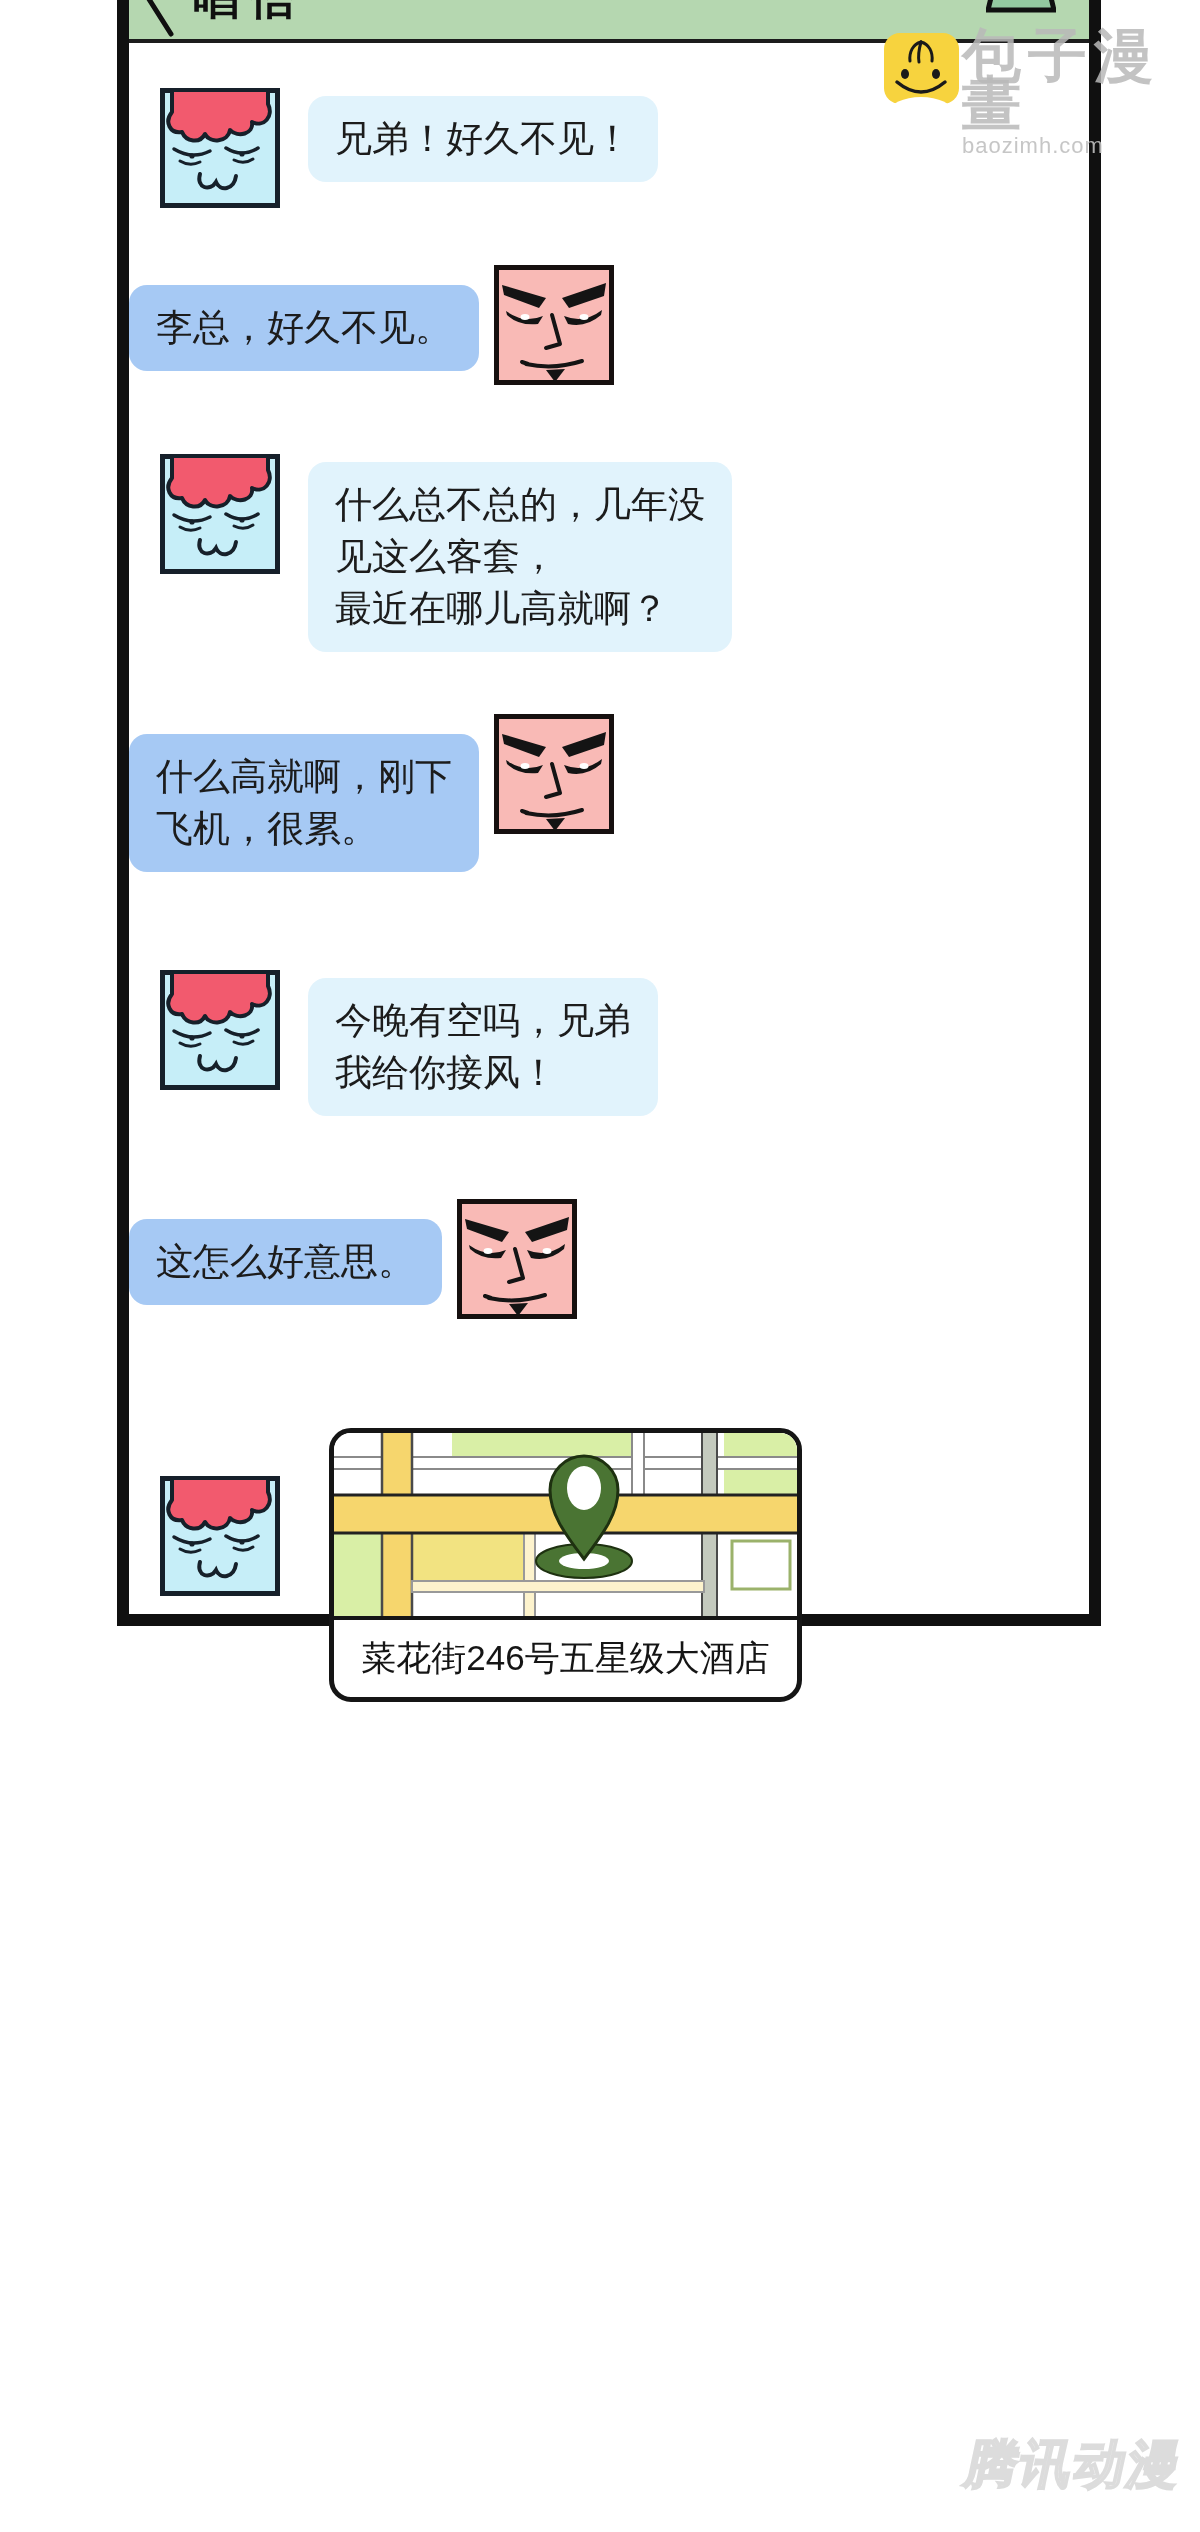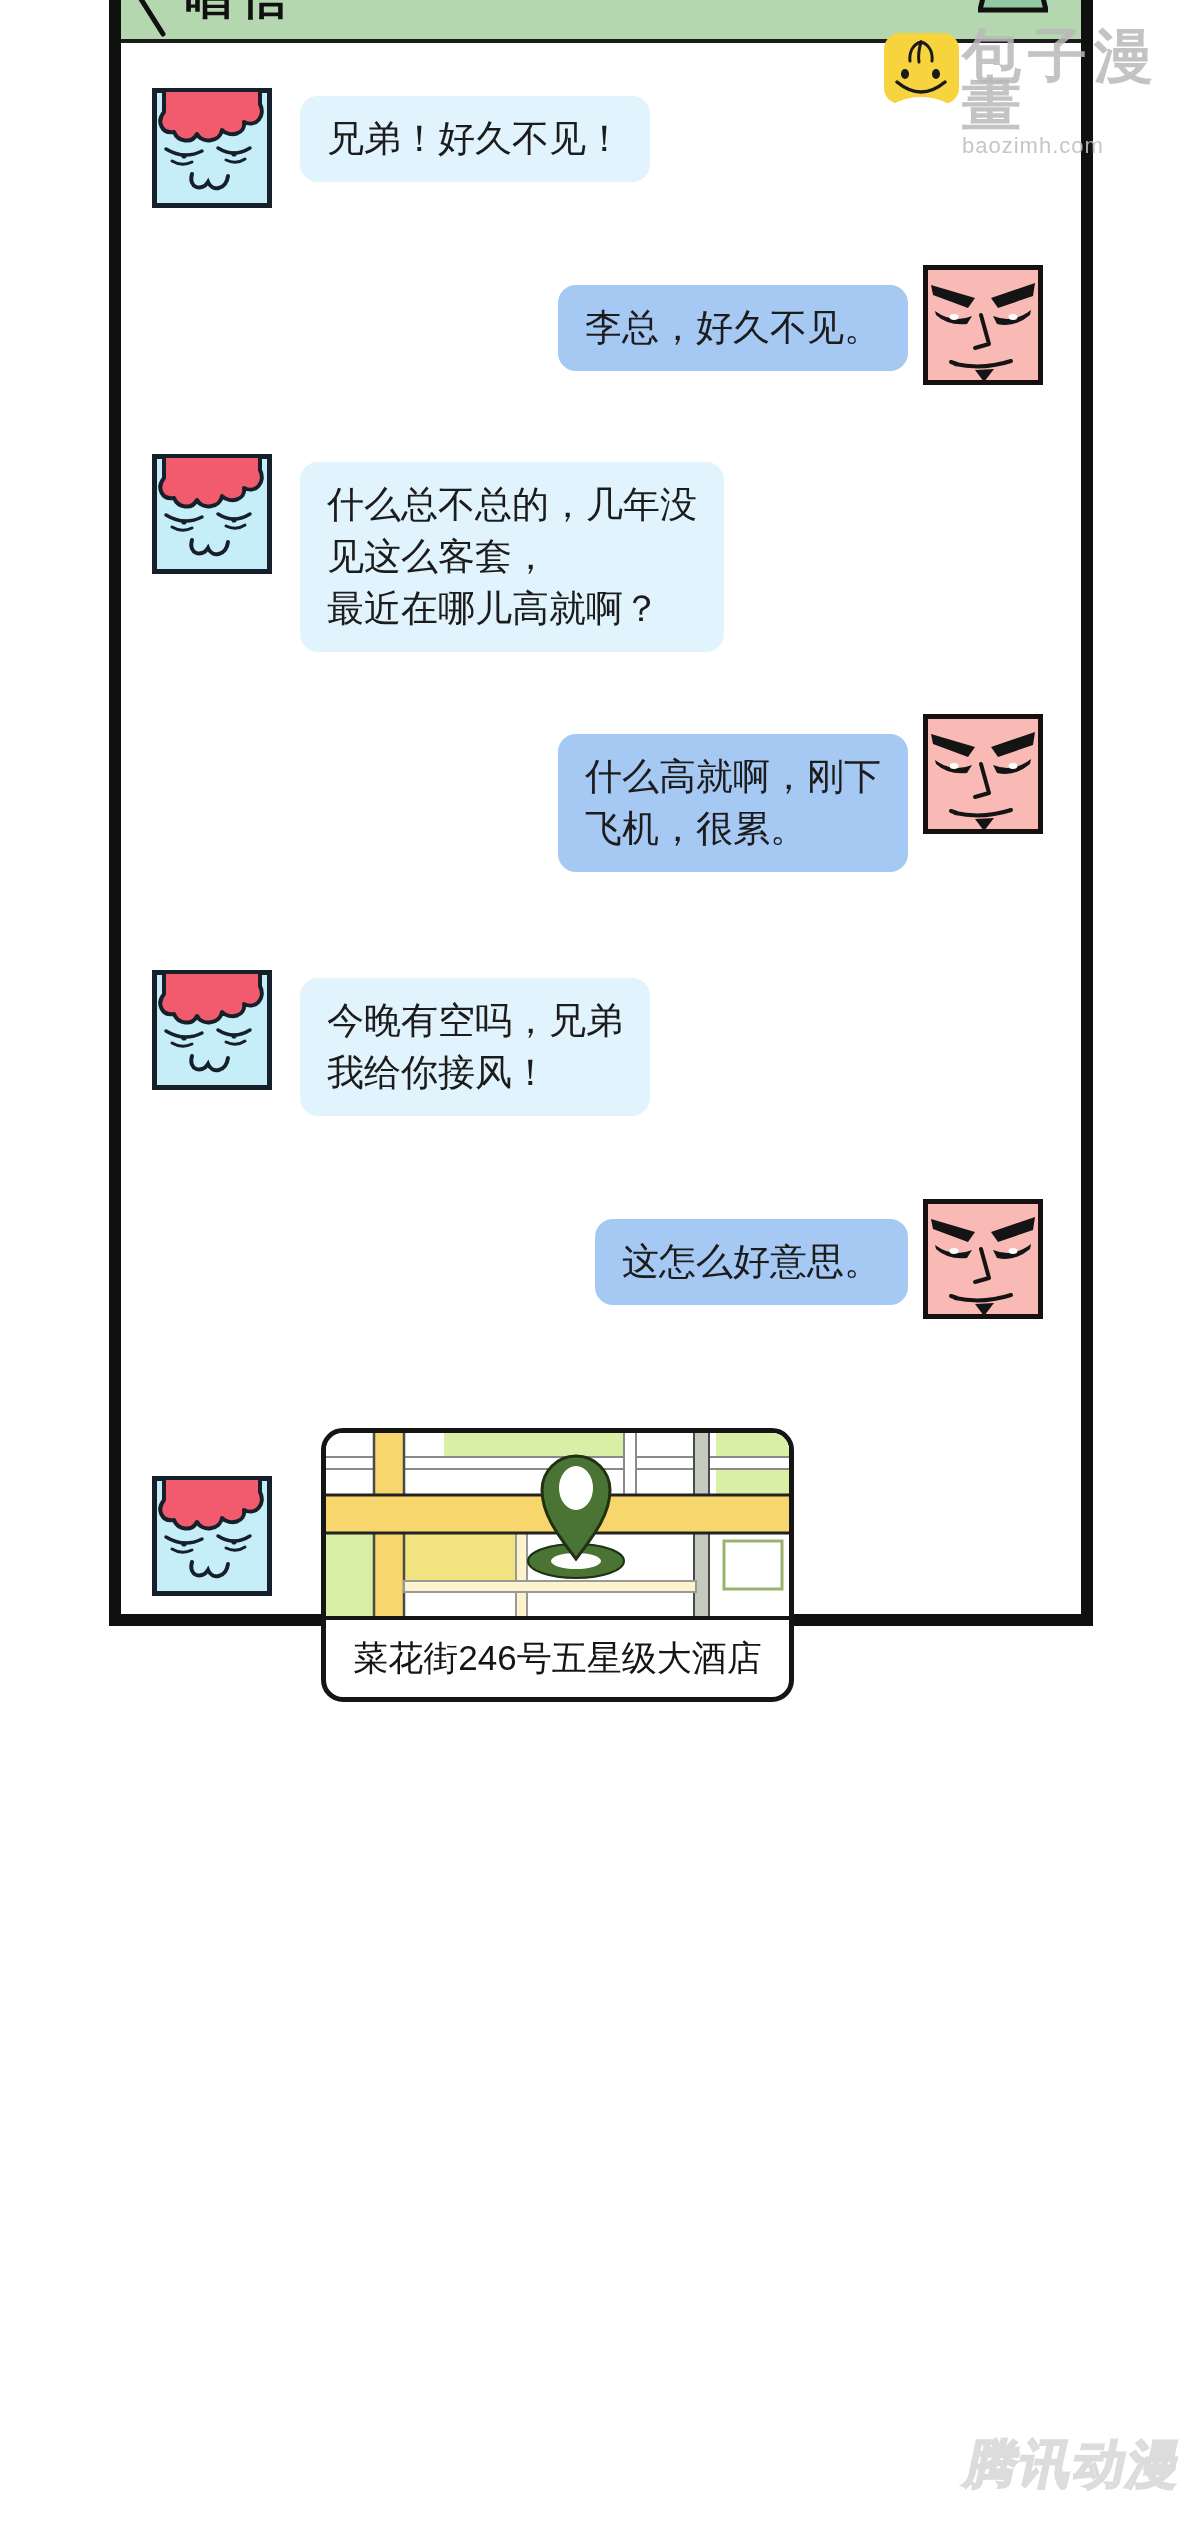--- a/index.html
+++ b/index.html
@@ -14,38 +14,38 @@
     --bubble-left:#e1f3fc;
     --bubble-right:#a6c9f4;
     --face-left:#c6eef8;
     --face-right:#f9bab6;
     --hair-red:#f25a6e;
     --pin-green:#4a7433;
     --ink:#141414;
     --wm-yellow:#f7d33e;
   }
   .phone-frame{
-    position:absolute;left:109px;top:0;width:984px;height:1626px;
+    position:absolute;left:117px;top:0;width:984px;height:1626px;
     box-sizing:border-box;border:12px solid #101010;border-top:none;
     background:#ffffff;
   }
   .chat-header{
     height:39px;background:var(--header-green);
     border-bottom:4px solid #1c1c1c;position:relative;overflow:hidden;
   }
   .back-icon{position:absolute;left:10px;top:0;width:46px;height:39px;}
   .chat-title{
     position:absolute;left:64px;top:-33px;font-size:46px;font-weight:bold;
     color:#101010;letter-spacing:10px;white-space:nowrap;
   }
   .contact-icon{position:absolute;right:33px;top:-83px;width:70px;height:96px;}
   .chat-body{position:relative;}
   .row{display:flex;align-items:flex-start;}
   .row.left{justify-content:flex-start;padding-left:30px;}
-  .row.right{justify-content:flex-end;padding-right:37px;}
+  .row.right{justify-content:flex-start;padding-right:37px;}
   .avatar{width:122px;height:120px;flex:none;}
   .bubble{
     font-size:37px;line-height:52px;color:#1c1c1c;
     padding:17px 27px;border-radius:18px;white-space:pre-line;
   }
   .row.left  .bubble{margin-left:27px;margin-top:8px;background:var(--bubble-left);}
   .row.right .bubble{margin-right:14px;margin-top:20px;background:var(--bubble-right);}
   .m1{margin-top:45px}.m2{margin-top:57px}.m3{margin-top:69px}.m4{margin-top:62px}
   .m5{margin-top:98px}.m6{margin-top:83px}.m7{margin-top:109px}.m8{margin-top:88px}
   .avatar-offset{margin-top:48px;}

